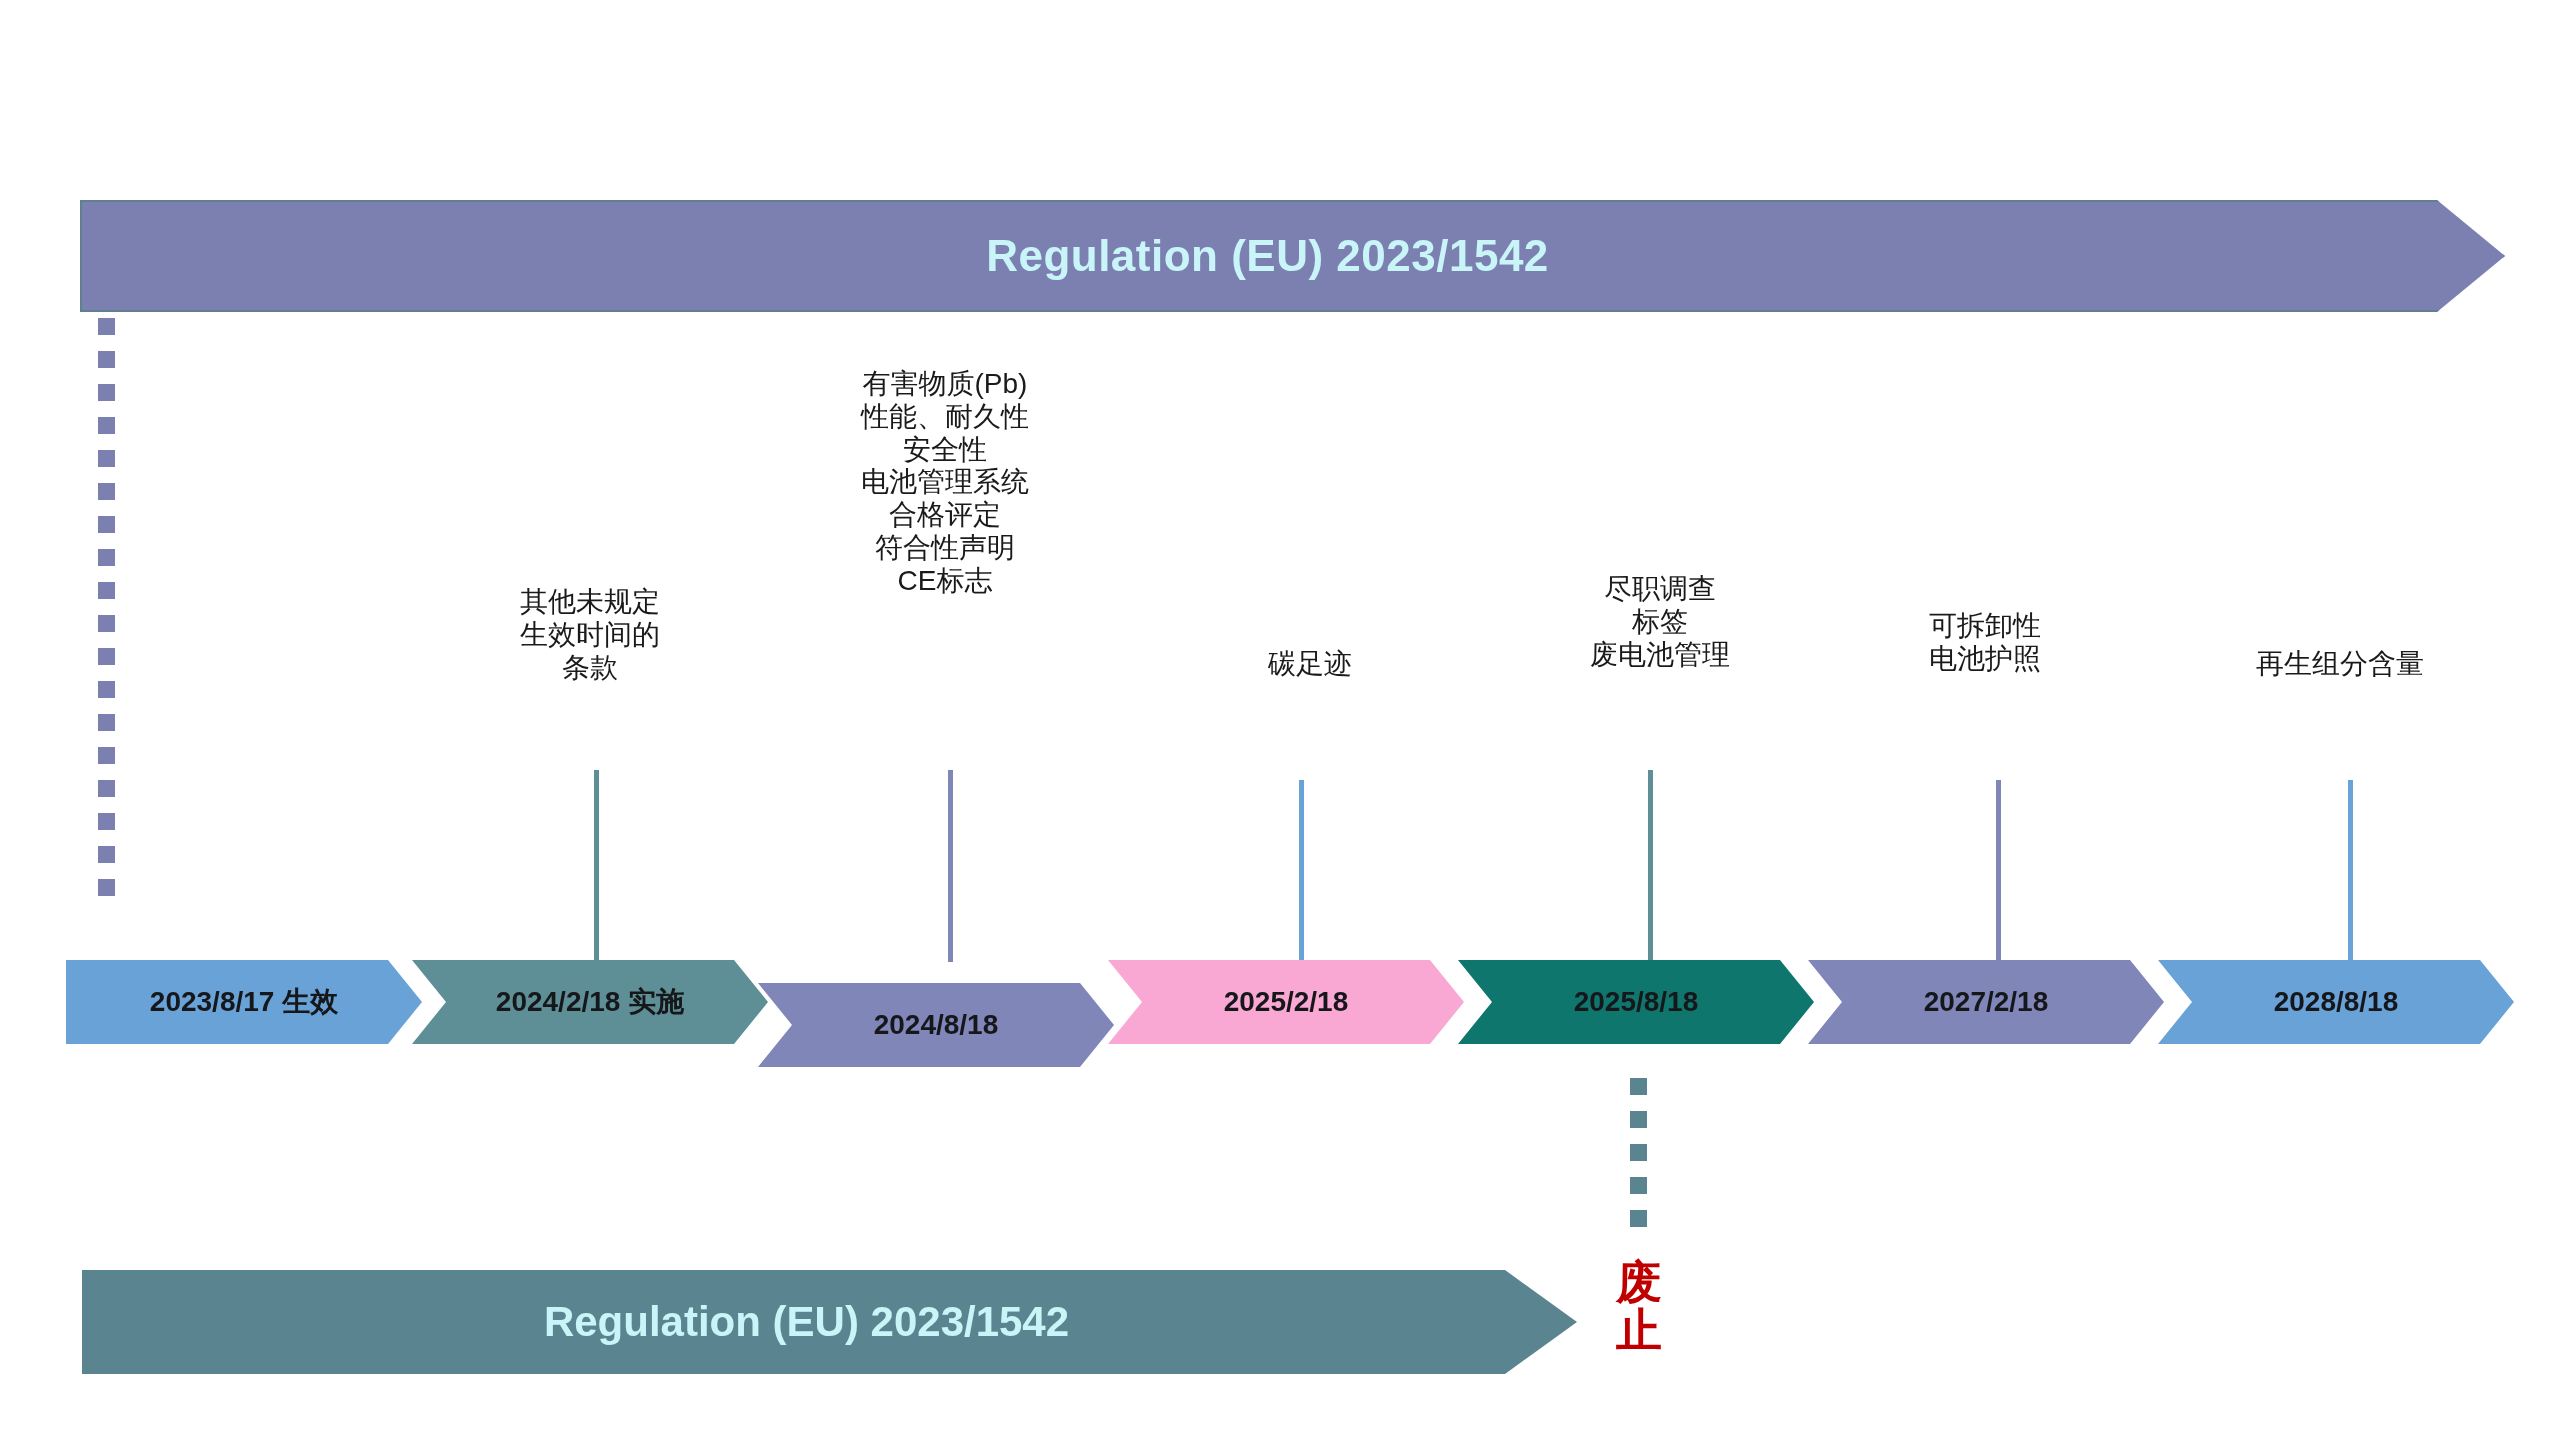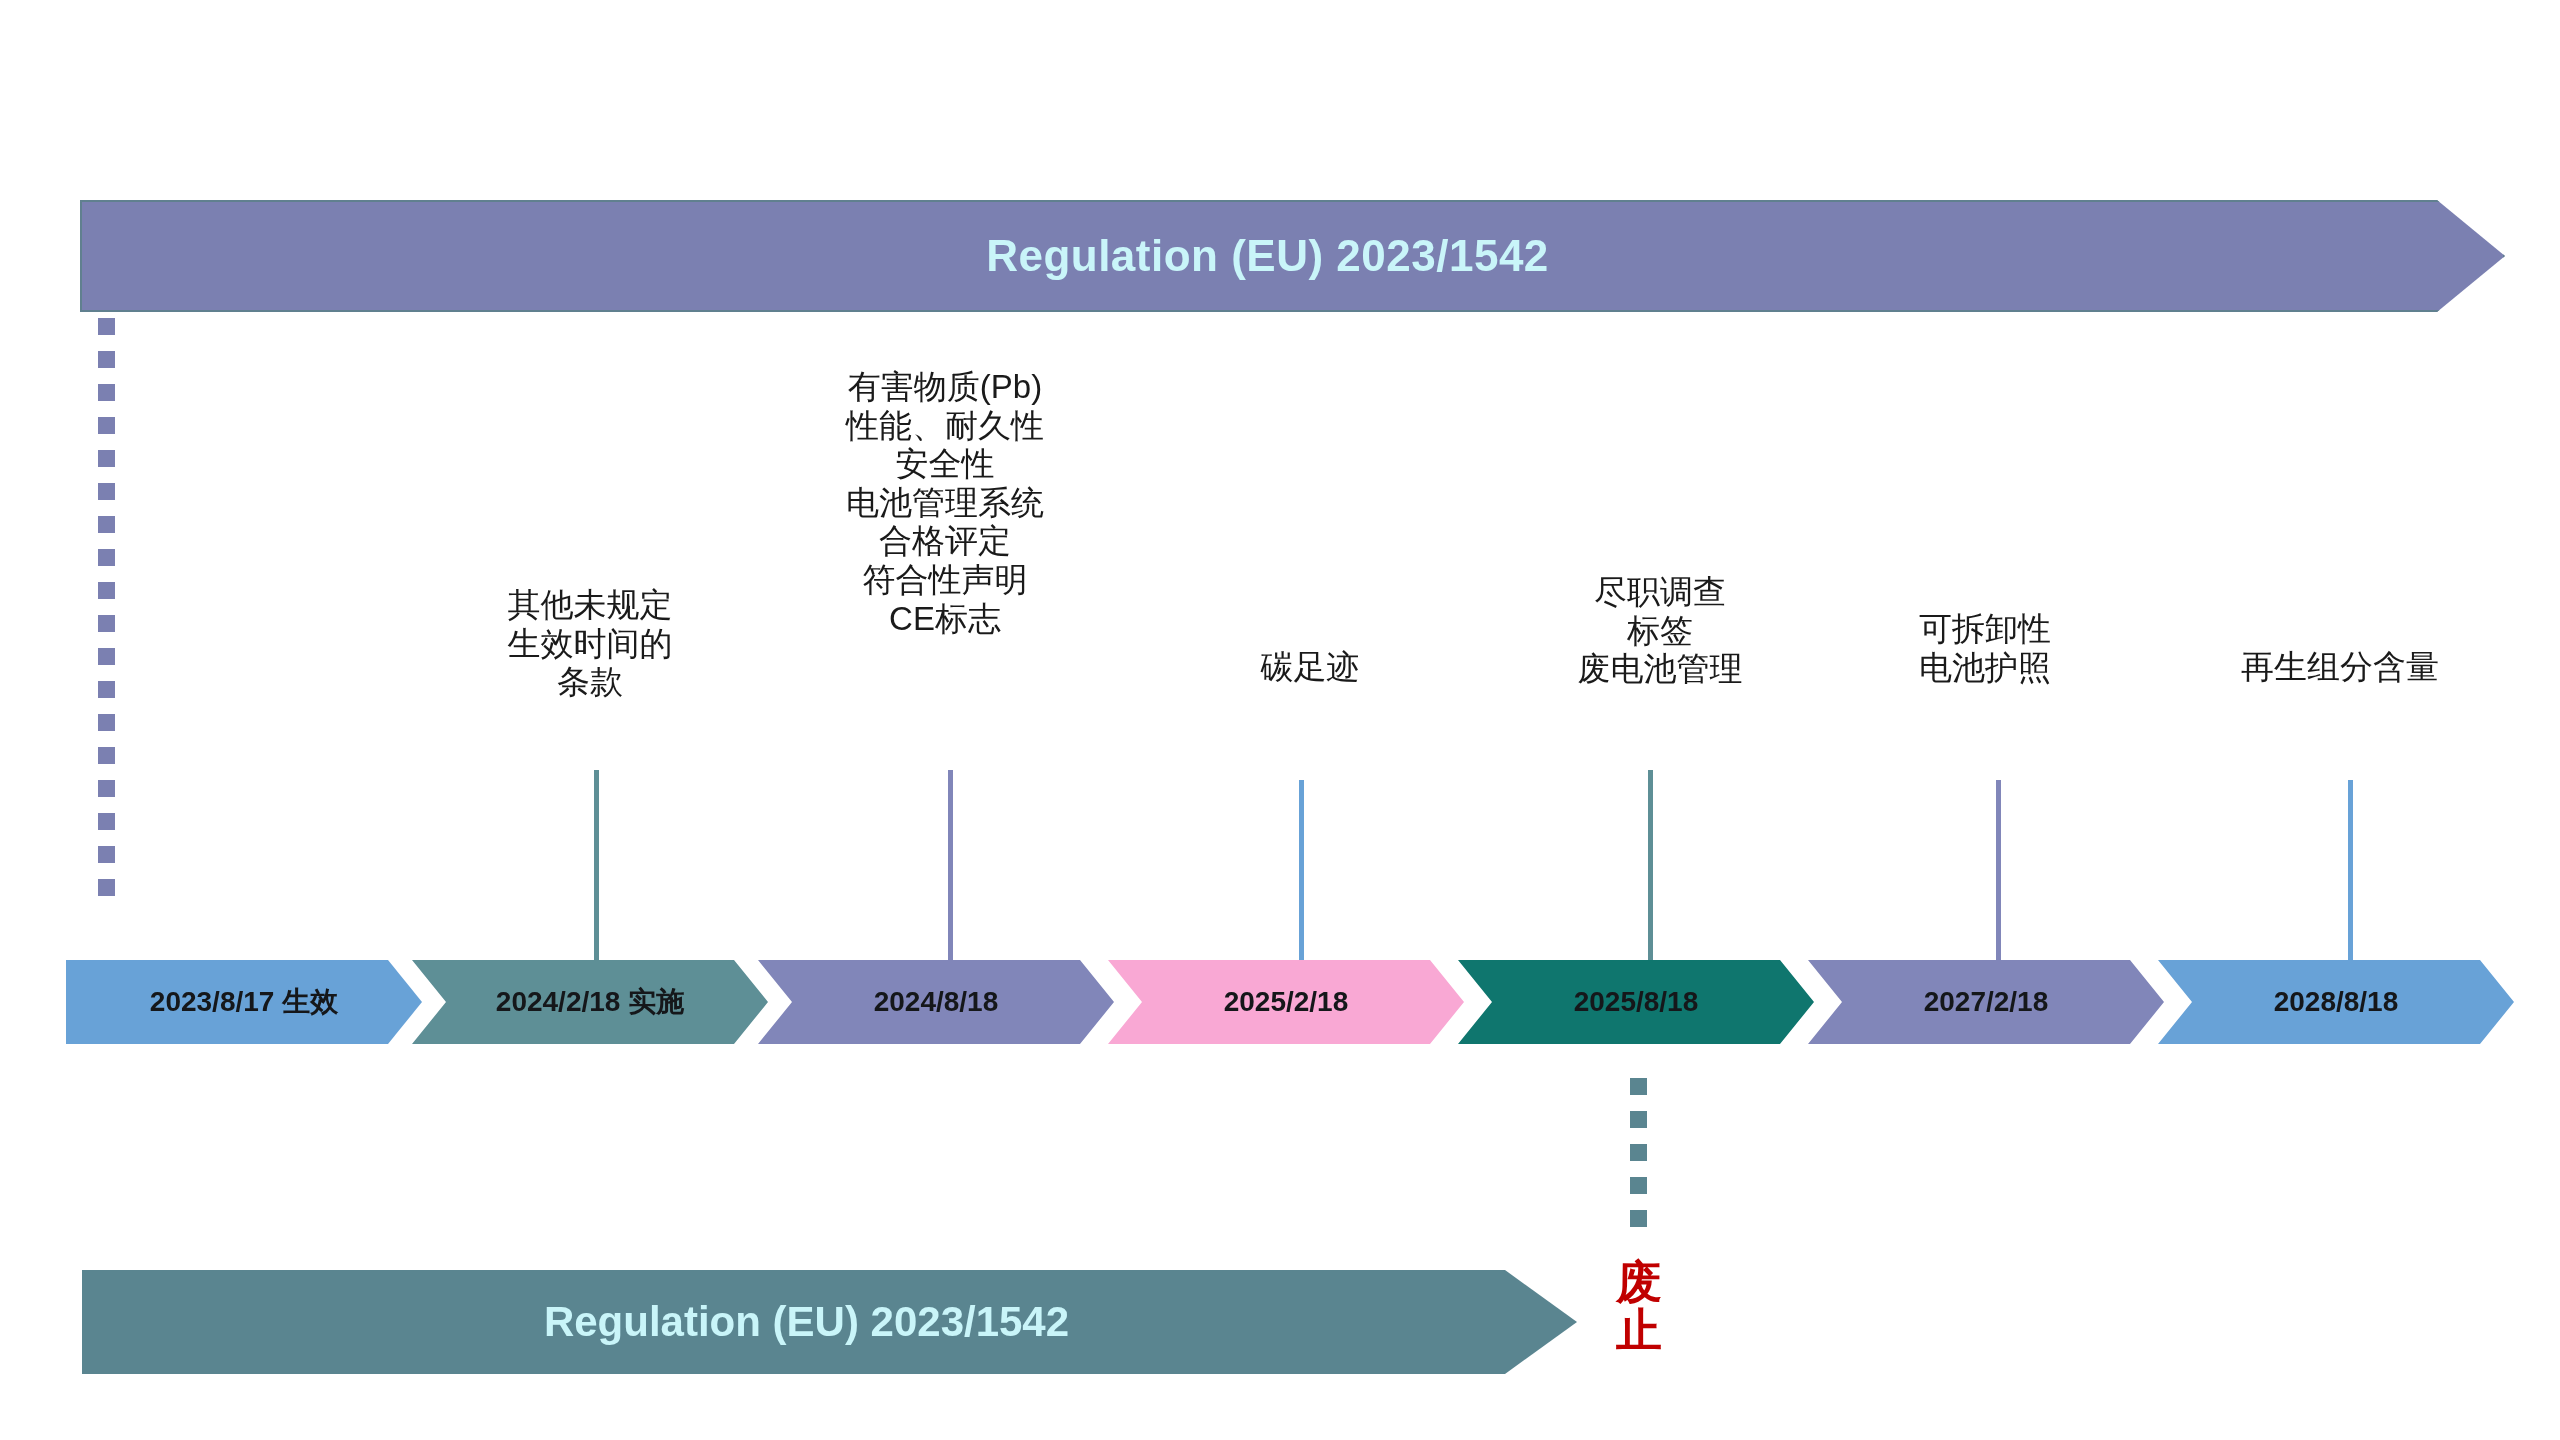--- a/index.html
+++ b/index.html
@@ -125,21 +125,21 @@
   .stem {
     position: absolute;
     width: 5px;
   }
 
   
   .milestone-text {
     position: absolute;
     text-align: center;
     color: #1a1a1a;
-    font-size: 33px;
+    font-size: 28px;
     line-height: 1.17;
     white-space: pre-line;
   }
 </style>
 </head>
 <body>
 
 <div id="stage">
 
   <div class="header-arrow">
@@ -191,21 +191,21 @@
   <div class="stem" style="left:1648px; top:770px; height:192px; background:#5e8f96;"></div>
   <div class="stem" style="left:1996px; top:780px; height:182px; background:#8186b9;"></div>
   <div class="stem" style="left:2348px; top:780px; height:182px; background:#68a2d7;"></div>
 
   <div class="chevron chev-first" style="left:66px; width:356px; background:#68a2d7;">
     <span class="cdate">2023/8/17 生效</span>
   </div>
   <div class="chevron chev-shape" style="left:412px; width:356px; background:#5e8f96;">
     <span class="cdate">2024/2/18 实施</span>
   </div>
-  <div class="chevron chev-shape" style="left:758px; width:356px; background:#8186b9;">
+  <div class="chevron chev-shape" style="left:758px; width:356px; background:#8186b9;margin-top:23px;">
     <span class="cdate">2024/8/18</span>
   </div>
   <div class="chevron chev-shape" style="left:1108px; width:356px; background:#f9a8d4;">
     <span class="cdate">2025/2/18</span>
   </div>
   <div class="chevron chev-shape" style="left:1458px; width:356px; background:#0f766e;">
     <span class="cdate">2025/8/18</span>
   </div>
   <div class="chevron chev-shape" style="left:1808px; width:356px; background:#8186b9;text-align:center;">
     <span class="cdate">2027/2/18</span>

